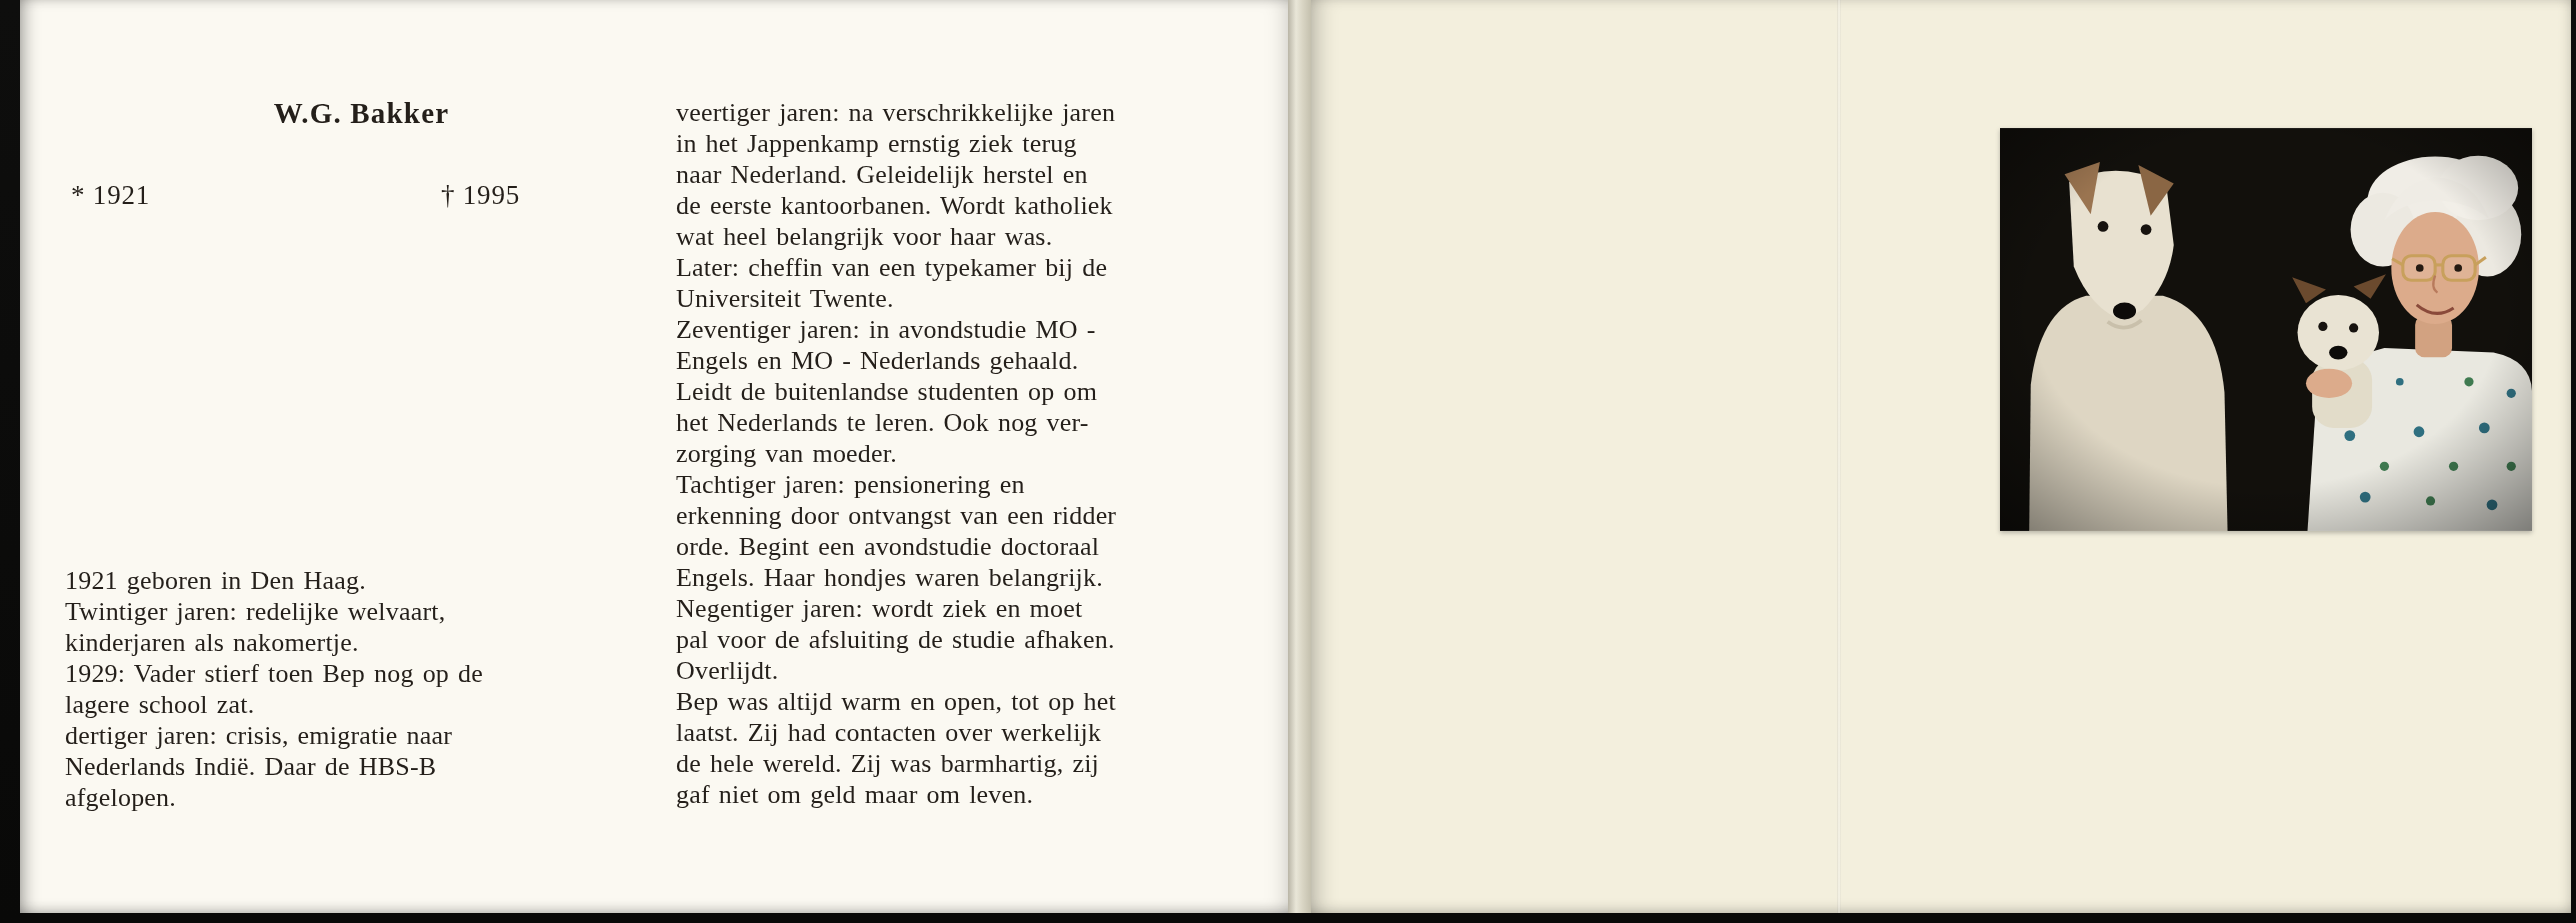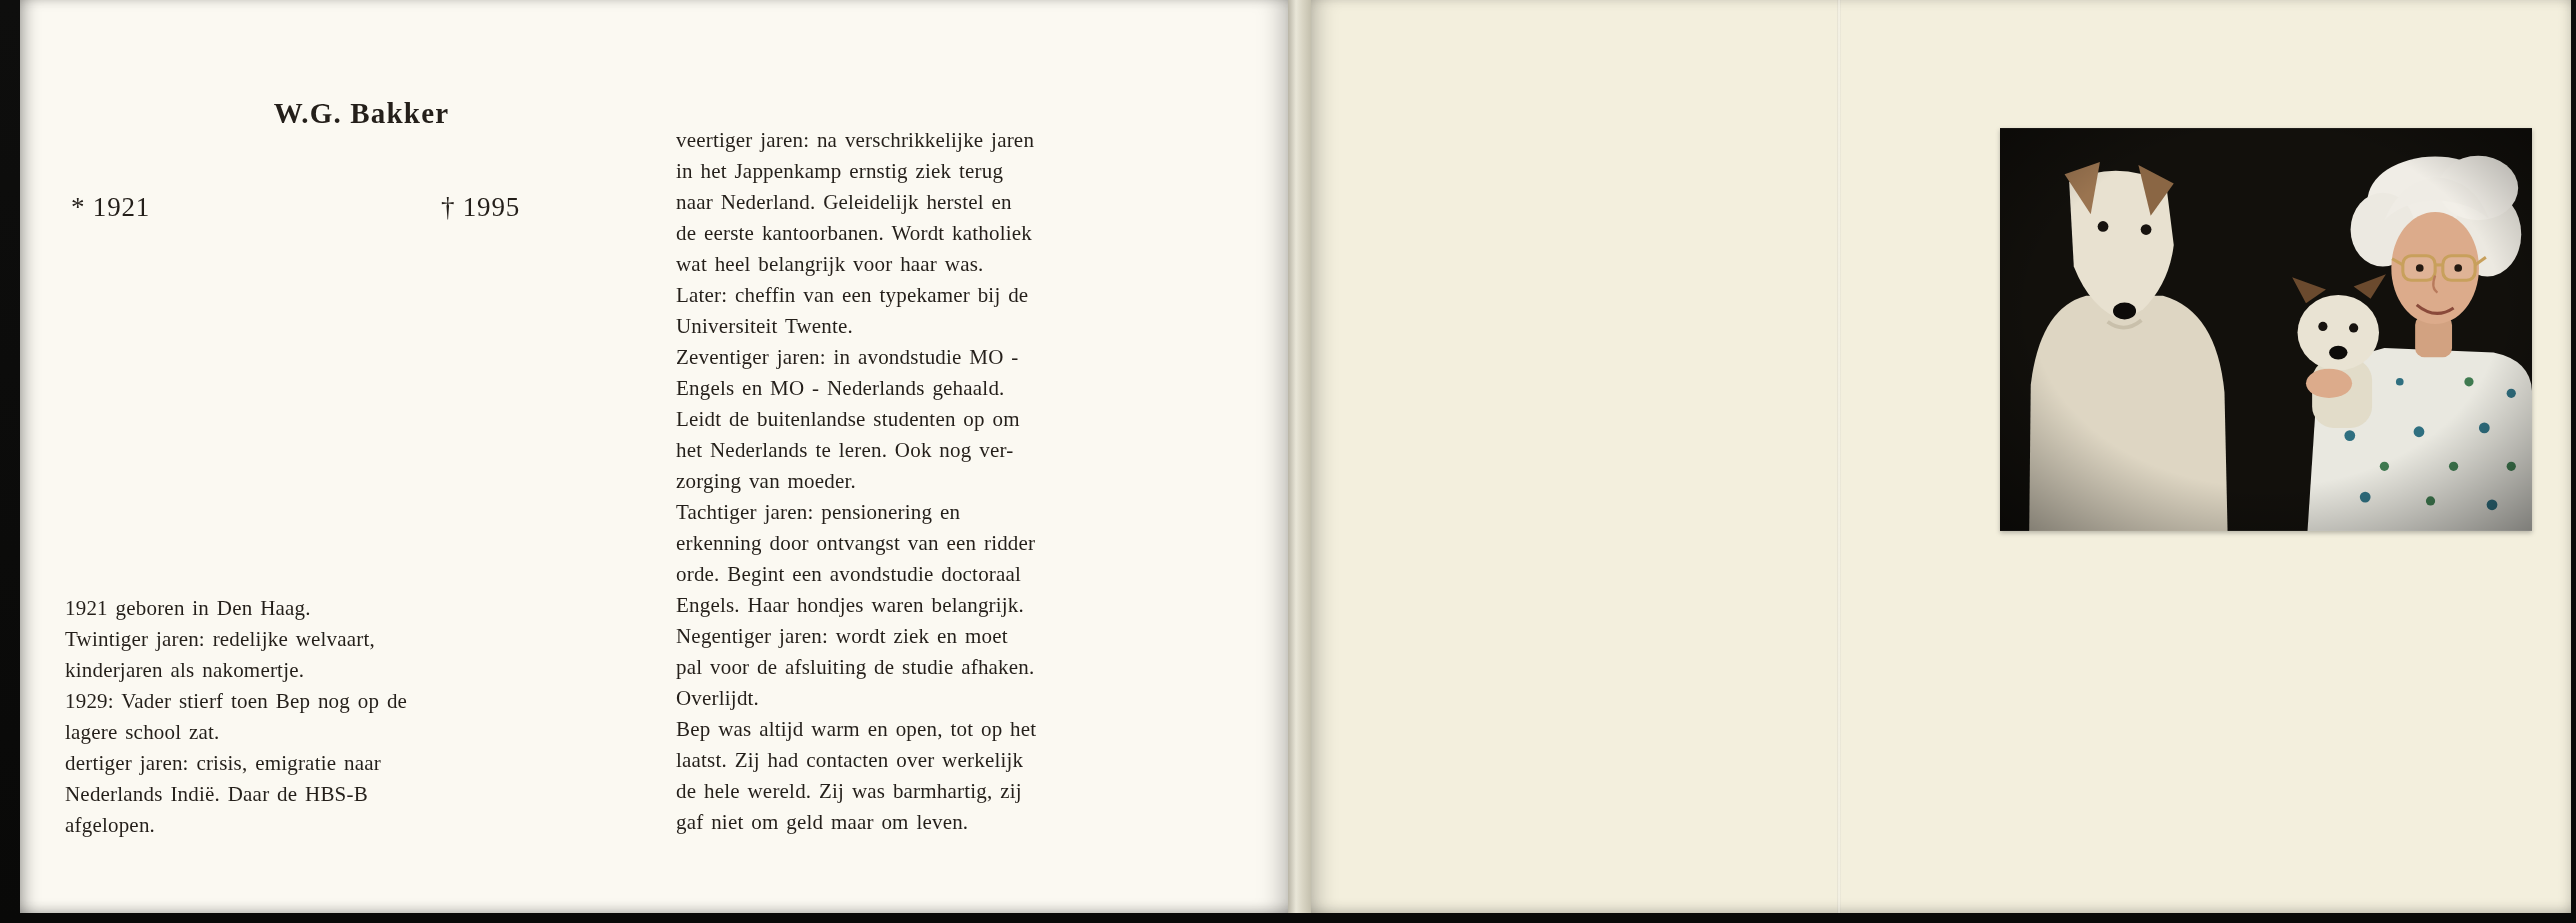--- a/index.html
+++ b/index.html
@@ -18,20 +18,21 @@
     height: 913px;
   }
   .card-left {
     left: 20px;
     width: 1268px;
     background: #fbf9f2;
     box-shadow: inset 12.3px 0 17px -9.2px rgba(0,0,0,0.38),
                 inset -20px 0 26px -15.4px rgba(0,0,0,0.28),
                 inset 0 -10.8px 14px -9.2px rgba(0,0,0,0.22),
                 inset 0 7.7px 10.8px -7.7px rgba(0,0,0,0.10);
+    padding-left: 8px;
   }
   .fold {
     position: absolute;
     top: 0;
     left: 1288px;
     width: 23px;
     height: 913px;
     background: linear-gradient(90deg, #b9b5a6 0%, #e9e6d8 35%, #d8d4c3 65%, #c4c0ae 100%);
   }
   .card-right {
@@ -57,35 +58,34 @@
     left: 57px;
     width: 569px;
     margin: 0;
     text-align: center;
     font-size: 29px;
     font-weight: bold;
     letter-spacing: 1.2px;
   }
   .dates {
     position: absolute;
-    top: 192px;
+    top: 180px;
     left: 51px;
     width: 449px;
     display: flex;
     justify-content: space-between;
     font-size: 27px;
     letter-spacing: 0.8px;
   }
   .bio {
     white-space: pre-line;
-    font-size: 21px;
+    font-size: 26px;
     line-height: 31px;
     letter-spacing: 0.2px;
     word-spacing: 2.3px;
-    margin-top: 28px;
   }
   .col1 {
     position: absolute;
     top: 565px;
     left: 45px;
     width: 600px;
   }
   .col2 {
     position: absolute;
     top: 97px;

